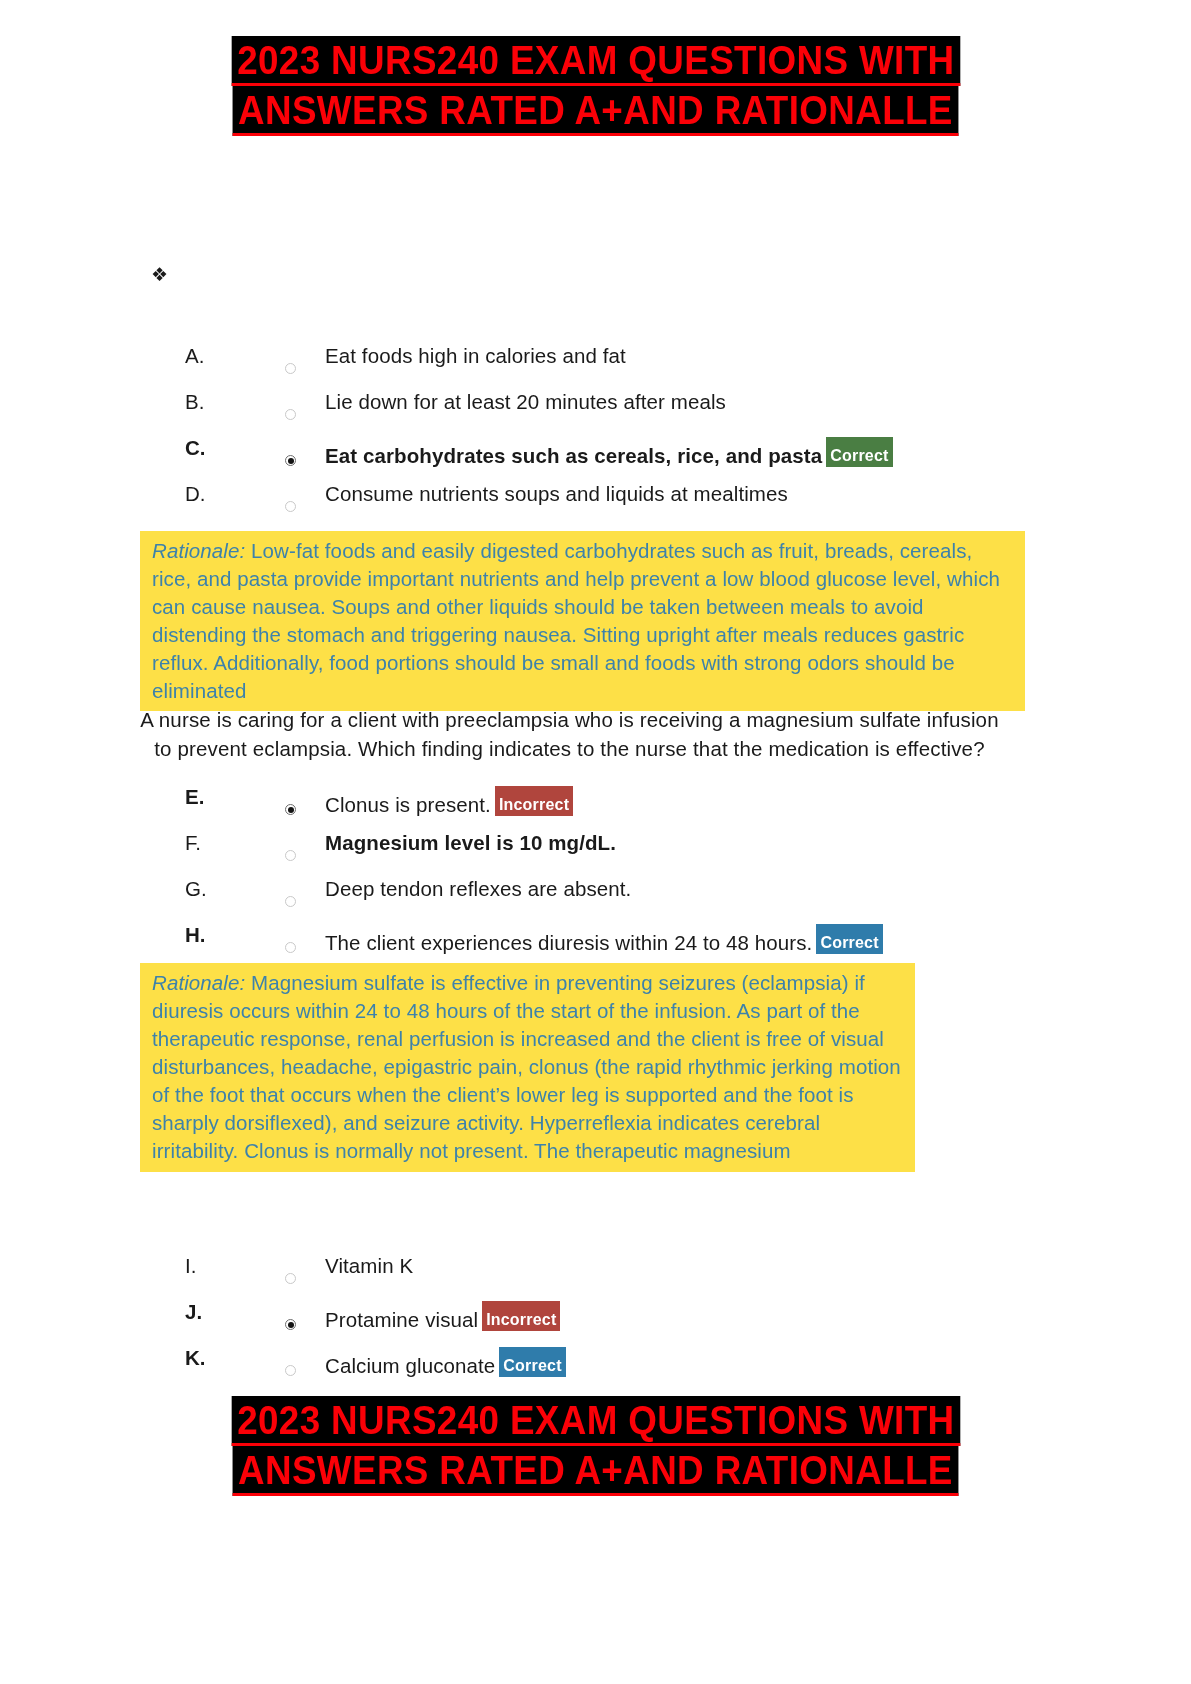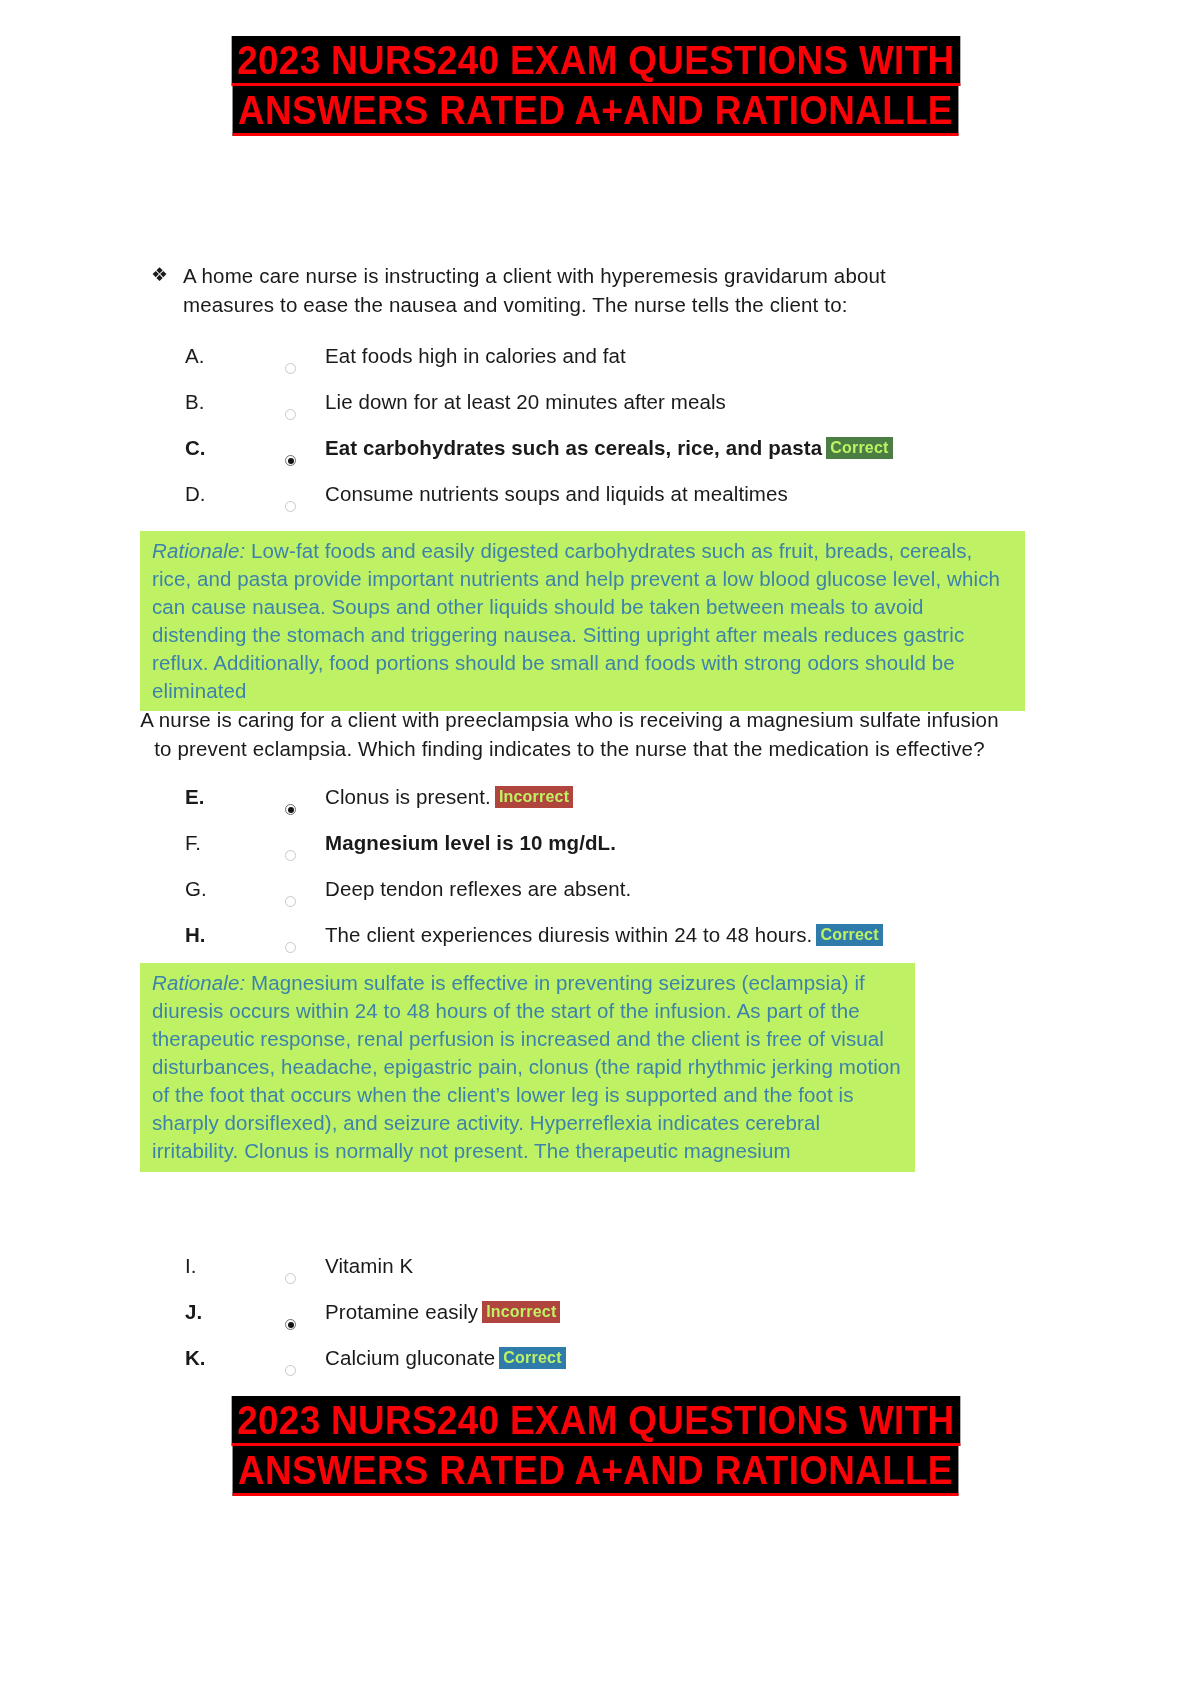--- a/index.html
+++ b/index.html
@@ -127,35 +127,35 @@
     letter-spacing: 0.1px;
   }
   .opt-row.bold .opt-letter,
   .opt-row.bold .opt-text {
     font-weight: bold;
   }
   .badge {
     display: inline-block;
     font-size: 16px;
     font-weight: bold;
-    color: #bef264;
-    padding: 2px 4px 2px 4px;
+    color: #ffffff;
+    padding: 10px 4px 2px 4px;
     line-height: 1.15;
     vertical-align: 2px;
     margin-left: 4px;
     letter-spacing: 0.2px;
   }
   .badge.green { background: #4a7e43; }
   .badge.red   { background: #b0453d; }
   .badge.blue  { background: #2f7cab; }
 
   
   .rationale {
     position: absolute;
-    background: #bef264;
+    background: #fde047;
     color: #3d82ab;
     font-size: 20.5px;
     line-height: 1.37;
     padding: 6px 10px 6px 12px;
     box-sizing: border-box;
     letter-spacing: 0.1px;
   }
   .rationale .lead {
     font-style: italic;
   }
@@ -165,21 +165,20 @@
 
 <div class="page">
 
   <div class="banner" id="banner-top">
     <span class="banner-line"><span class="ink">2023 NURS240 EXAM QUESTIONS WITH</span></span>
     <span class="banner-line"><span class="ink">ANSWERS  RATED A+AND RATIONALLE</span></span>
   </div>
 
   <div class="qtext q-bulleted" style="left:137px; top:262px; width:720px;">
     <span class="bullet">❖</span>
-    <span>A home care nurse is instructing a client with hyperemesis gravidarum about measures to ease the nausea and vomiting. The nurse tells the client to:</span>
   </div>
 
   <div class="options" style="left:185px; top:345px;">
     <div class="opt-row">
       <span class="opt-letter">A.</span>
       <span class="opt-radio">
           <span class="ring"></span>
           <span class="dot"></span>
         </span>
       <span class="opt-text">Eat foods high in calories and fat</span>
@@ -266,21 +265,21 @@
           <span class="dot"></span>
         </span>
       <span class="opt-text">Vitamin K</span>
     </div>
     <div class="opt-row bold">
       <span class="opt-letter">J.</span>
       <span class="opt-radio sel">
           <span class="ring"></span>
           <span class="dot"></span>
         </span>
-      <span class="opt-text"><span style="font-weight:normal">Protamine easily</span><span class="badge red">Incorrect</span></span>
+      <span class="opt-text"><span style="font-weight:normal">Protamine visual</span><span class="badge red">Incorrect</span></span>
     </div>
     <div class="opt-row">
       <span class="opt-letter" style="font-weight:bold">K.</span>
       <span class="opt-radio">
           <span class="ring"></span>
           <span class="dot"></span>
         </span>
       <span class="opt-text"><span>Calcium gluconate</span><span class="badge blue">Correct</span></span>
     </div>
   </div>

